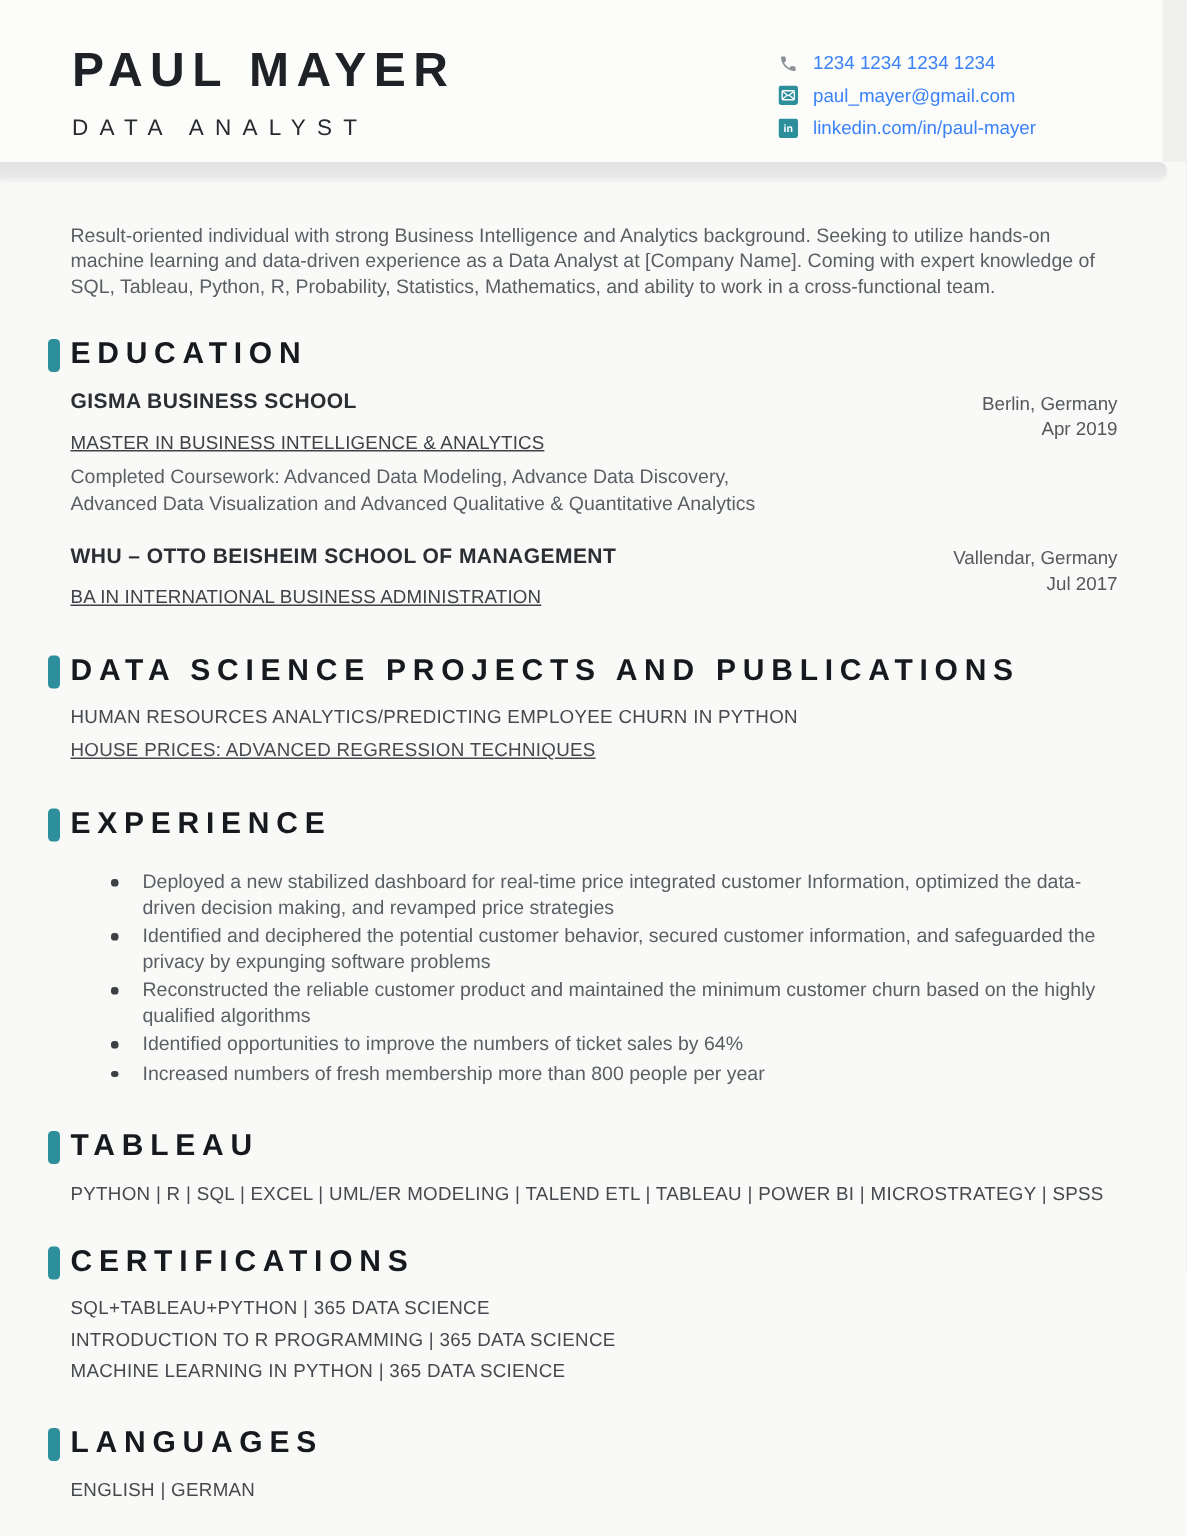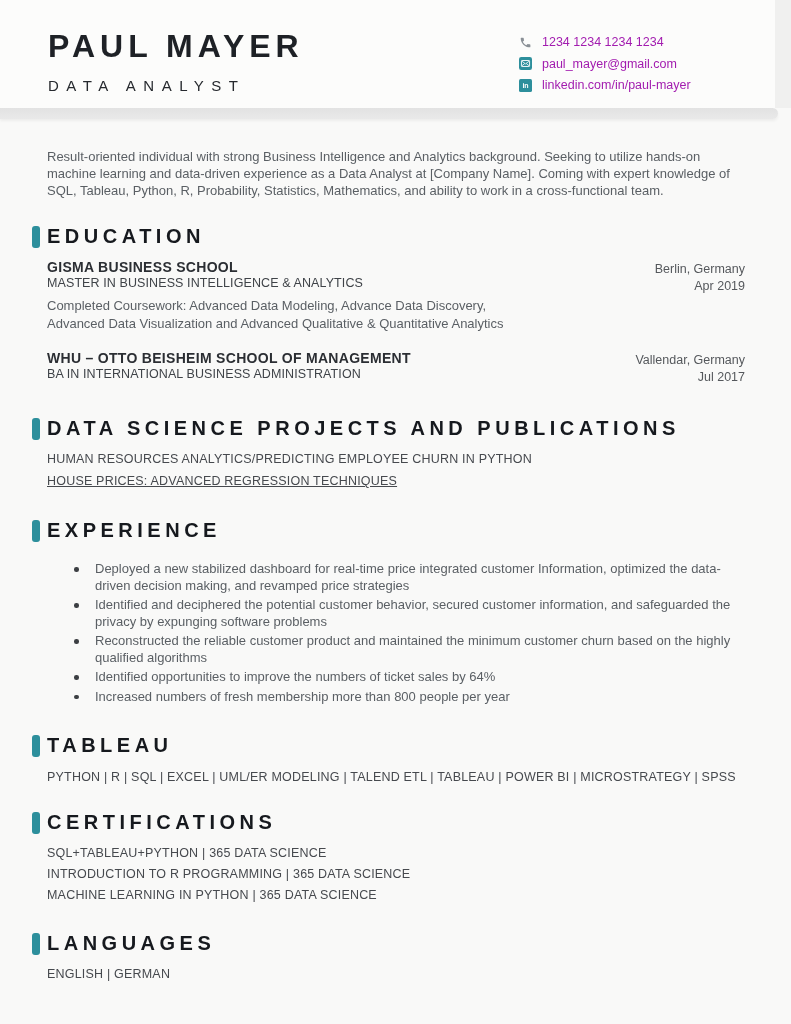--- a/index.html
+++ b/index.html
@@ -8,37 +8,37 @@
   .page {
     position:relative; width:791px; height:1024px; margin:0 auto;
     background:#f9f9f8; overflow:hidden;
     font-family:"Liberation Sans", sans-serif; color:#5a5f64;
   }
   .header-card { position:relative; height:108px; background:#fcfcfb; padding:30px 26px 16px 48px;
     display:flex; justify-content:space-between; }
   .name { font-size:32px; font-weight:700; letter-spacing:5px; color:#1e2126; line-height:1; }
   .job-title { margin-top:15px; font-size:15px; font-weight:400; letter-spacing:7.5px; color:#26292e; }
   .contact { margin-top:5px; display:flex; flex-direction:column; gap:7.5px; width:246px; }
-  .contact-row { display:flex; align-items:center; gap:10px; font-size:12.5px; color:#a21caf; }
+  .contact-row { display:flex; align-items:center; gap:10px; font-size:12.5px; color:#3b82f6; }
   .contact-row svg { width:13px; height:13px; flex:0 0 13px; display:block; }
   .shadow-band { position:absolute; top:108px; left:0; width:778px; height:11px;
     background:linear-gradient(#e2e2e2,#e9e9e9); border-radius:0 8px 8px 0;
     box-shadow:0 2px 3px rgba(0,0,0,.05); }
   .right-strip { position:absolute; top:0; right:0; width:16px; height:108px; background:#f0f0ef; }
 
   .content { padding:0 46px 0 47px; }
   .summary { margin-top:40px; font-size:13px; line-height:17px; color:#5a5f64; }
 
   .sec { display:flex; align-items:center; margin-left:-15px; }
   .sec-bar { width:8px; height:22px; border-radius:3px; background:var(--accent); margin-right:7px; flex:0 0 8px; }
   .sec-title { font-size:20px; font-weight:700; letter-spacing:4.5px; color:#16191e; white-space:nowrap; }
 
   .entry-row { display:flex; justify-content:space-between; align-items:flex-start; }
   .org { font-size:14px; font-weight:700; letter-spacing:.3px; color:#2b2e33; }
-  .degree { margin-top:1px; font-size:12.5px; color:#3f4348; letter-spacing:.1px; }
+  .degree { margin-top:13px; font-size:12.5px; color:#3f4348; letter-spacing:.1px;text-decoration:underline; }
   .details { margin-top:7px; font-size:13px; line-height:17.5px; color:#5a5f64; max-width:492px; }
   .meta { text-align:right; font-size:12.5px; line-height:17px; color:#55585c; white-space:nowrap; padding-top:2px; }
 
   .uc-line { font-size:12.5px; color:#46494e; letter-spacing:.2px; }
 
   ul.bullets { margin:19px 0 0 26px; padding:0; list-style:none; max-width:680px; }
   ul.bullets li { position:relative; padding-left:22px; font-size:13px; line-height:16.5px;
     color:#5a5f64; margin-bottom:3px; }
   ul.bullets li::before { content:""; position:absolute; left:1px; top:6px; width:4.5px; height:4.5px;
     border-radius:50%; background:#3c3f43; }

